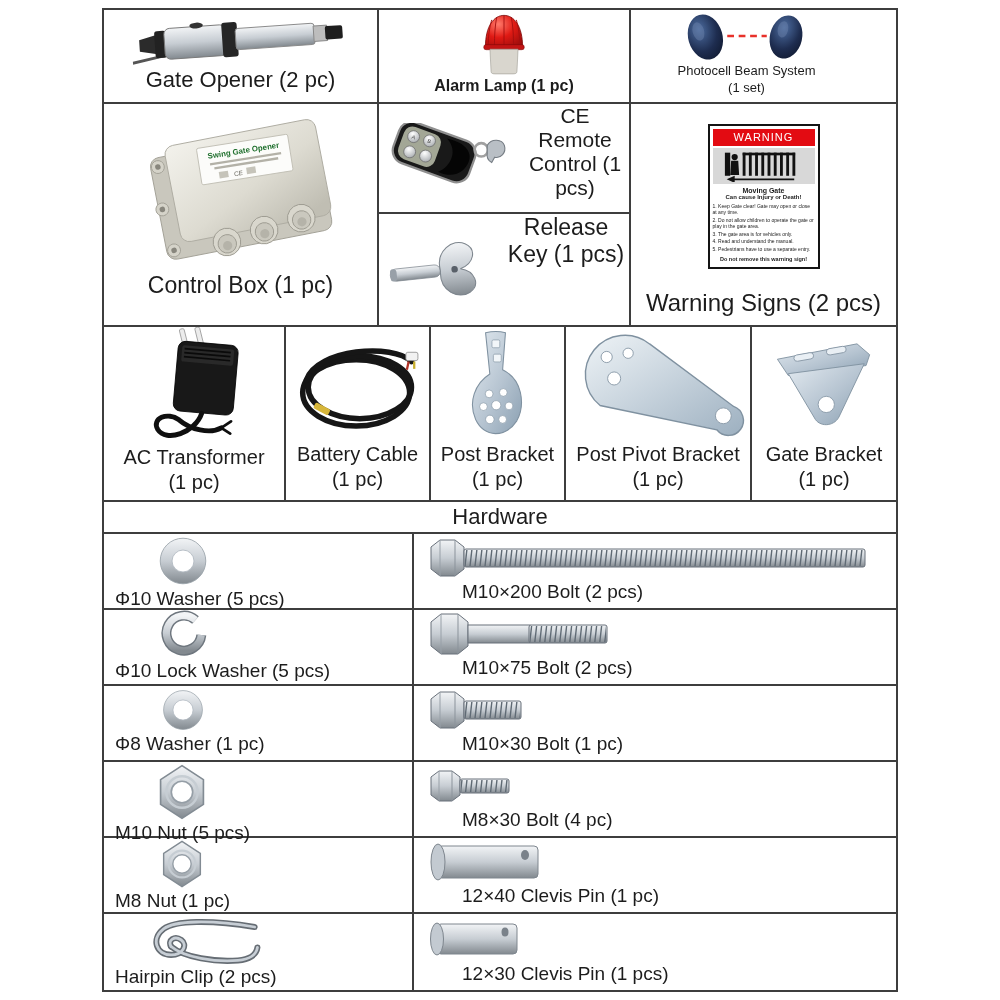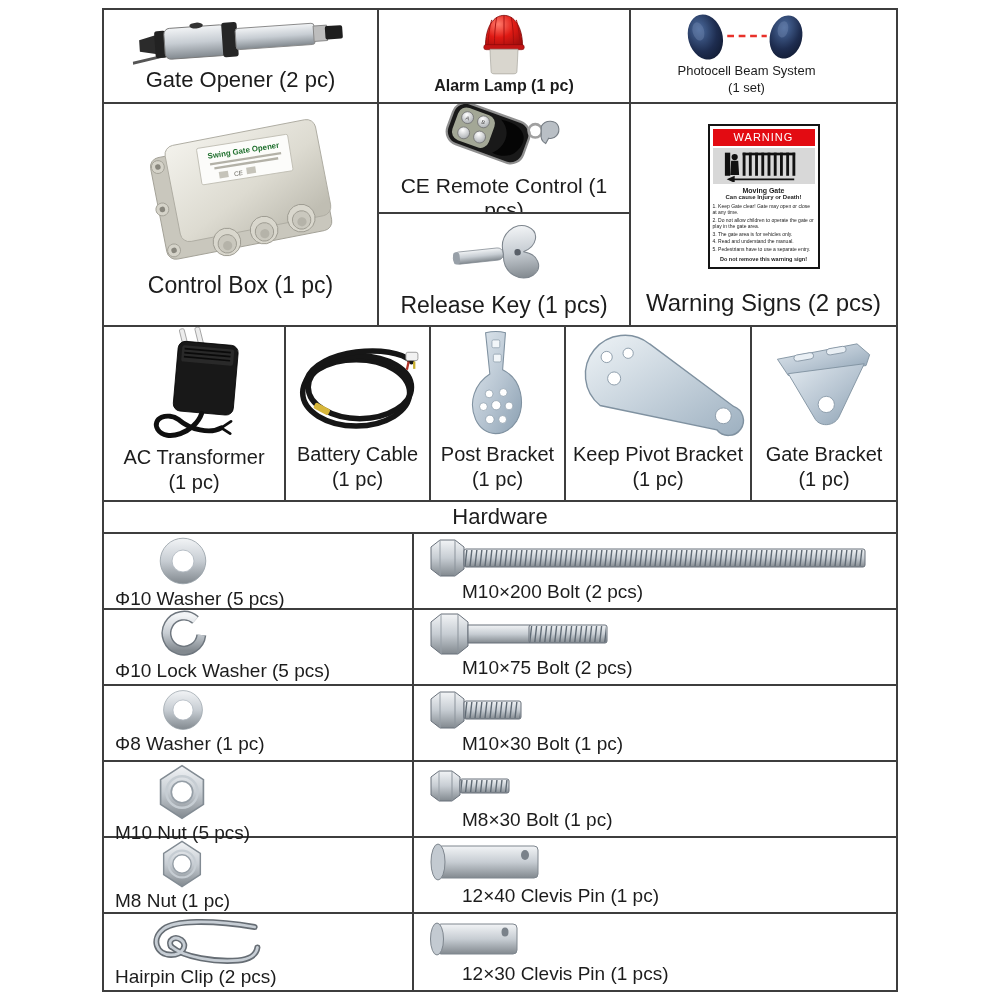--- a/index.html
+++ b/index.html
@@ -11,21 +11,21 @@
   .cell{border-right:2px solid #3e3e3e;display:flex;flex-direction:column;overflow:hidden;}
   .cell:last-child{border-right:none;}
   .iz{flex:1;display:flex;align-items:center;justify-content:center;width:100%;}
   .lb{text-align:center;width:100%;}
   .lbl-xl{font-size:23px;padding-bottom:26px;}
   .lbl-lg{font-size:22px;padding-bottom:9px;}
   .lbl-md{font-size:16px;padding-bottom:7px;font-weight:bold;}
   .lbl-sm{font-size:13px;line-height:1.3;padding-bottom:5px;}
   .lbl-2l{font-size:20px;line-height:1.25;padding-bottom:8px;}
   .midcol{display:flex;flex-direction:column;border-right:2px solid #3e3e3e;}
-  .subcell{display:flex;flex-direction:column;overflow:hidden;}
+  .subcell{display:flex;flex-direction:row;overflow:hidden;}
   .subcell.first{border-bottom:2px solid #3e3e3e;}
   .hw-head{height:32px;display:flex;align-items:center;justify-content:center;font-size:22px;border-bottom:2px solid #3e3e3e;}
   .hw-row{display:flex;height:76px;border-bottom:2px solid #3e3e3e;}
   .hw-row:last-child{border-bottom:none;}
   .hw-left{width:310px;border-right:2px solid #3e3e3e;display:flex;flex-direction:column;}
   .hw-right{width:482px;display:flex;flex-direction:column;}
   .hw-left .iz{justify-content:flex-start;}
   .hw-right .iz{justify-content:flex-start;padding-left:15px;}
   .hw-lb{font-size:19px;padding-bottom:5px;text-align:left;}
   .hw-left .hw-lb{padding-left:11px;}
@@ -314,21 +314,21 @@
       <div class="iz">
         <svg width="178" height="112" viewBox="0 0 190 120">
           <path d="M86 16 A 42 42 0 1 0 33 82 L 158 108 A 16 16 0 1 0 176 83 Z" fill="url(#gSteelL)" stroke="#7f91a0" stroke-width="1.5"></path>
           <circle cx="40" cy="30" r="6" fill="#fff" stroke="#8a9aa8"></circle>
           <circle cx="63" cy="26" r="5.5" fill="#fff" stroke="#8a9aa8"></circle>
           <circle cx="48" cy="53" r="7" fill="#fff" stroke="#8a9aa8"></circle>
           <circle cx="165" cy="93" r="8.5" fill="#fff" stroke="#8a9aa8"></circle>
         </svg>
       </div>
       <div class="lb lbl-2l">
-        <div>Keep Pivot Bracket</div>
+        <div>Post Pivot Bracket</div>
         <div>(1 pc)</div>
       </div>
     </div>
     <div class="cell" style="width:144px">
       <div class="iz">
         <svg width="104" height="96" viewBox="0 0 115 105">
           <path d="M6 24 L94 7 L108 19 L104 31 L18 42 Z" fill="url(#gSteel)" stroke="#7f91a0"></path>
           <rect x="24" y="18" width="22" height="7" rx="3.5" fill="#e9eff4" stroke="#8a9aa8" transform="rotate(-10 35 21)"></rect>
           <rect x="60" y="11" width="22" height="7" rx="3.5" fill="#e9eff4" stroke="#8a9aa8" transform="rotate(-10 71 14)"></rect>
           <path d="M18 40 L102 29 L74 88 C68 99 52 99 47 89 Z" fill="url(#gSteel)" stroke="#7f91a0"></path>
@@ -431,21 +431,21 @@
     <div class="hw-right">
       <div class="iz">
         <svg width="84" height="34" viewBox="0 0 84 34">
           <path d="M2 8 L10 2 H23 L31 8 V26 L23 32 H10 L2 26 Z" fill="url(#gSilver)" stroke="#68707a"></path>
           <line x1="10" y1="2" x2="10" y2="32" stroke="#98a0a8"></line>
             <line x1="23" y1="2" x2="23" y2="32" stroke="#8b939b"></line>
           <rect x="31" y="10" width="49" height="14" rx="2" fill="url(#gSilver)" stroke="#68707a"></rect>
           <rect x="32" y="11" width="47" height="12" fill="url(#pThread)"></rect>
         </svg>
       </div>
-      <div class="hw-lb">M8×30 Bolt (1 pc)</div>
+      <div class="hw-lb">M8×30 Bolt (4 pc)</div>
     </div>
   </div>
 
   <div class="hw-row">
     <div class="hw-left">
       <div class="iz" style="padding-left:54px">
         <svg width="48" height="52" viewBox="0 0 68 72">
           <polygon points="34,4 60,21 60,51 34,68 8,51 8,21" fill="url(#gSilver)" stroke="#828b93" stroke-width="2"></polygon>
           <circle cx="34" cy="36" r="19" fill="none" stroke="#c6cdd3" stroke-width="3"></circle>
           <circle cx="34" cy="36" r="13" fill="#fff" stroke="#959ea6" stroke-width="2"></circle>

